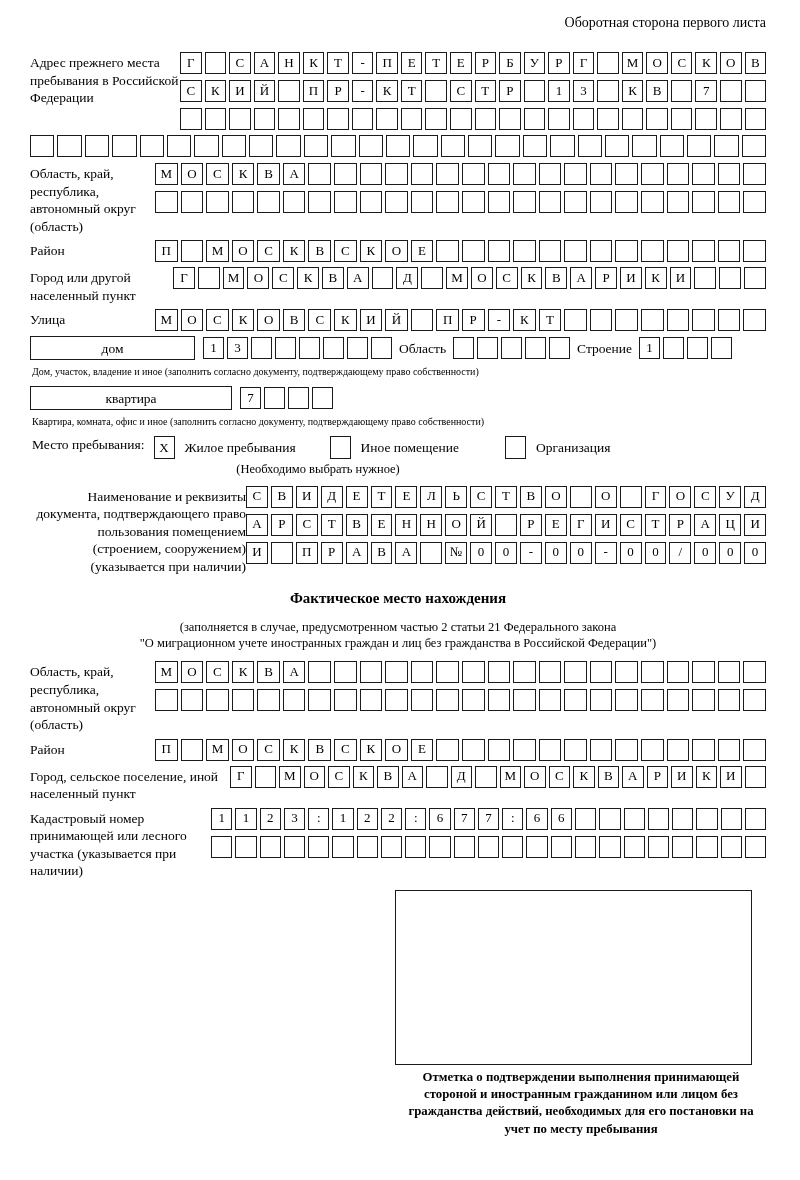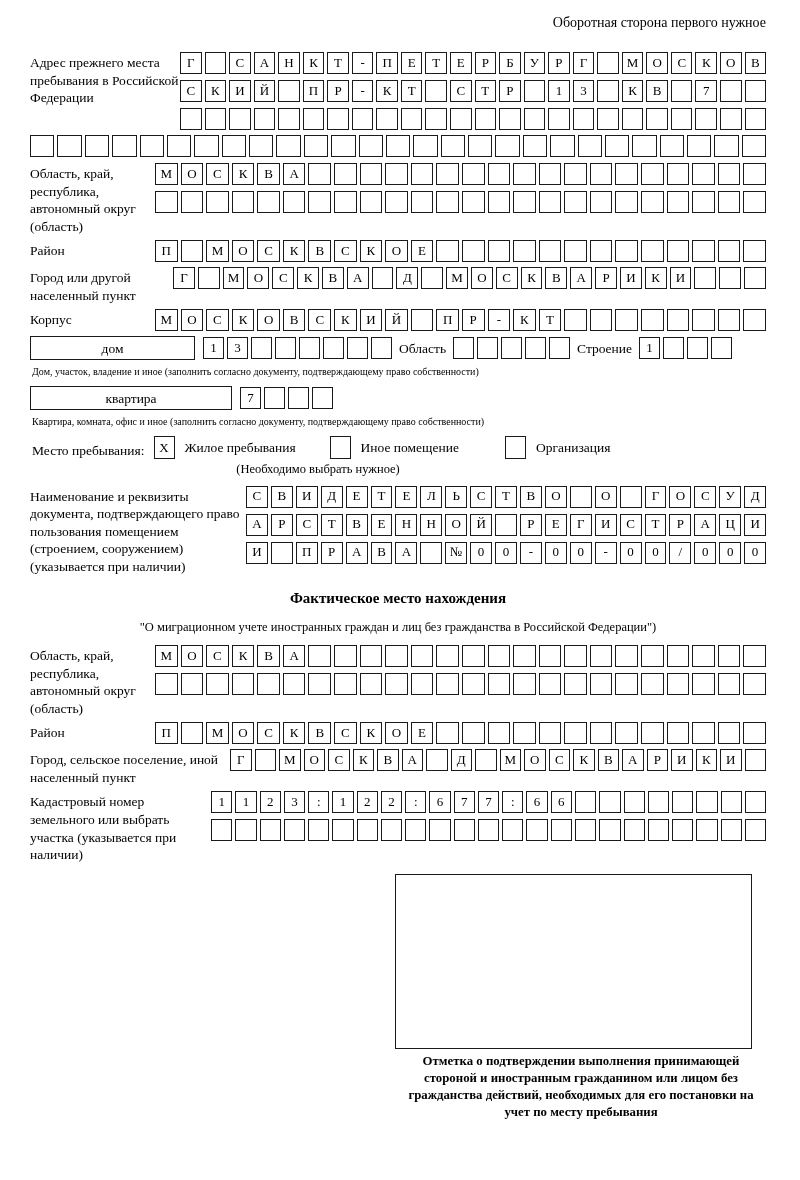--- a/index.html
+++ b/index.html
@@ -12,21 +12,21 @@
   }
   .page { padding: 14px 34px 0 30px; }
   .corner-note { text-align: right; font-size: 14px; margin-bottom: 20px; }
 
   .frow { display: flex; align-items: flex-start; margin-bottom: 5px; }
   .flabel { font-size: 13.5px; padding-top: 2px; }
   .w150 { width: 150px; flex: 0 0 150px; }
   .w125 { width: 125px; flex: 0 0 125px; }
   .w143 { width: 143px; flex: 0 0 143px; }
   .w200 { width: 200px; flex: 0 0 200px; }
-  .w216 { width: 216px; flex: 0 0 216px; }
+  .w216 { width: 216px; flex: 0 0 216px; text-align: right; }
   .w181 { width: 181px; flex: 0 0 181px; }
 
   .cellcol { flex: 1; }
   .cellrow { display: flex; flex: 1; margin-bottom: 6px; }
   .cellrow:last-child { margin-bottom: 0; }
   .cell {
     flex: 1 1 0; height: 22px; margin-right: 3px;
     border: 1.6px solid #1b1b1b; background: #fff;
     display: flex; align-items: center; justify-content: center;
     font-size: 13px;
@@ -41,42 +41,42 @@
   .widebox {
     border: 1.6px solid #1b1b1b; height: 24px;
     display: flex; align-items: center; justify-content: center;
     font-size: 13.5px;
   }
   .dom-box { width: 165px; flex: 0 0 165px; margin-right: 8px; }
   .kv-box  { width: 202px; flex: 0 0 202px; margin-right: 8px; }
   .mini-label { margin: 0 7px; white-space: nowrap; }
   .caption { font-size: 10px; margin: 0 0 8px 2px; }
 
-  .mesto-row { display: flex; align-items: flex-end; margin: 4px 0 2px 2px; }
+  .mesto-row { display: flex; align-items: flex-start; margin: 4px 0 2px 2px; }
   .checkbox {
     width: 21px; height: 23px; border: 1.6px solid #1b1b1b;
     display: flex; align-items: center; justify-content: center;
     font-size: 13px; flex: 0 0 21px;
   }
   .opt { display: flex; align-items: center; }
   .opt .obox { margin-right: 10px; }
   .gap1 { margin-left: 9px; } .gap2 { margin-left: 34px; } .gap3 { margin-left: 46px; }
 
   .fact-note { text-align: center; font-size: 12.5px; }
   .stamp-wrap { margin-left: 365px; width: 372px; margin-top: 10px; }
   .stamp-box { width: 357px; height: 175px; border: 1.6px solid #1b1b1b; margin-left: 0; }
   .stamp-caption { font-weight: bold; font-size: 12.8px; text-align: center; margin-top: 4px; line-height: 1.35; }
   .mb0 { margin-bottom: 0; } .mt8 { margin-top: 8px; }
 </style>
 </head>
 <body>
 
 <div class="page">
 
-  <div class="corner-note">Оборотная сторона первого нужное</div>
+  <div class="corner-note">Оборотная сторона первого листа</div>
 
   <div class="frow">
     <div class="flabel w150">Адрес прежнего места пребывания в Российской Федерации</div>
     <div class="cellcol">
       <div class="cellrow">
           <span class="cell">Г</span>
           <span class="cell"></span>
           <span class="cell">С</span>
           <span class="cell">А</span>
           <span class="cell">Н</span>
@@ -297,21 +297,21 @@
         <span class="cell">И</span>
         <span class="cell">К</span>
         <span class="cell">И</span>
         <span class="cell"></span>
         <span class="cell"></span>
         <span class="cell"></span>
       </div>
   </div>
 
   <div class="frow">
-    <div class="flabel w125">Корпус</div>
+    <div class="flabel w125">Улица</div>
     <div class="cellrow">
         <span class="cell">М</span>
         <span class="cell">О</span>
         <span class="cell">С</span>
         <span class="cell">К</span>
         <span class="cell">О</span>
         <span class="cell">В</span>
         <span class="cell">С</span>
         <span class="cell">К</span>
         <span class="cell">И</span>
@@ -456,20 +456,21 @@
           <span class="cell">0</span>
           <span class="cell">/</span>
           <span class="cell">0</span>
           <span class="cell">0</span>
           <span class="cell">0</span>
         </div>
     </div>
   </div>
 
   <div class="h2" style="margin-top:14px;">Фактическое место нахождения</div>
+  <div class="fact-note">(заполняется в случае, предусмотренном частью 2 статьи 21 Федерального закона</div>
   <div class="fact-note" style="margin-bottom:10px;">"О миграционном учете иностранных граждан и лиц без гражданства в Российской Федерации")</div>
 
   <div class="frow">
     <div class="flabel w125">Область, край, республика, автономный округ (область)</div>
     <div class="cellcol">
       <div class="cellrow">
           <span class="cell">М</span>
           <span class="cell">О</span>
           <span class="cell">С</span>
           <span class="cell">К</span>
@@ -575,21 +576,21 @@
         <span class="cell">А</span>
         <span class="cell">Р</span>
         <span class="cell">И</span>
         <span class="cell">К</span>
         <span class="cell">И</span>
         <span class="cell"></span>
       </div>
   </div>
 
   <div class="frow">
-    <div class="flabel w181">Кадастровый номер земельного или выбрать участка (указывается при наличии)</div>
+    <div class="flabel w181">Кадастровый номер принимающей или лесного участка (указывается при наличии)</div>
     <div class="cellcol">
       <div class="cellrow">
           <span class="cell">1</span>
           <span class="cell">1</span>
           <span class="cell">2</span>
           <span class="cell">3</span>
           <span class="cell">:</span>
           <span class="cell">1</span>
           <span class="cell">2</span>
           <span class="cell">2</span>

